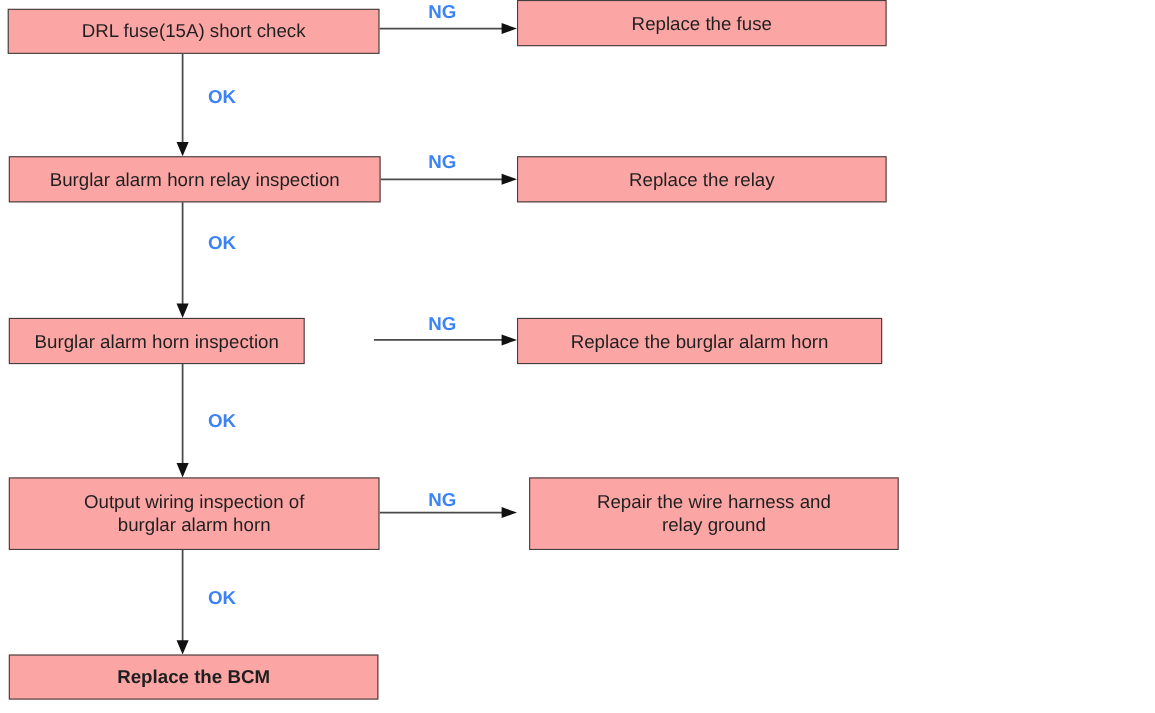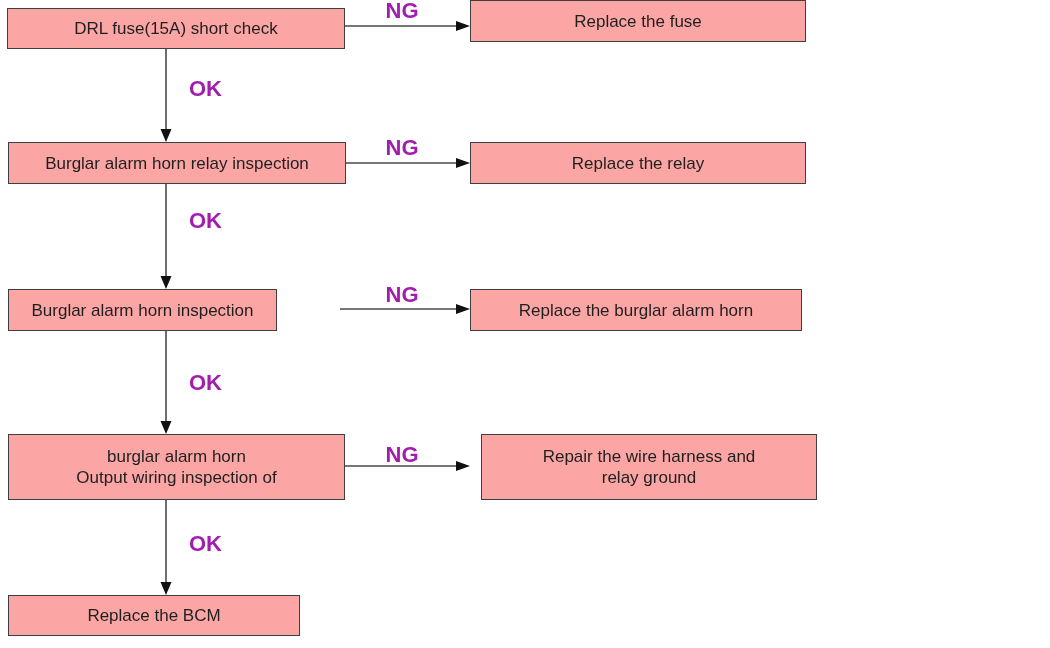--- a/index.html
+++ b/index.html
@@ -35,24 +35,24 @@
     flex-direction:column;
     align-items:center;
     justify-content:center;
     text-align:center;
     font-size:17px;
     line-height:21px;
     color:var(--text);
   }
   .edge-label{
     position:absolute;
-    font-size:22px;
+    font-size:17px;
     font-weight:bold;
     line-height:19px;
-    color:#a21caf;
+    color:#3b82f6;
     white-space:nowrap;
   }
   .ng{left:384px;width:36px;text-align:center;}
   .ok{left:173px;margin-left:16px;}
 </style>
 </head>
 <body>
 
 <div class="canvas">
 
@@ -114,27 +114,27 @@
   <div class="box" style="left:8px;top:289px;width:269px;height:42px;">
     <div>Burglar alarm horn inspection</div>
   </div>
   <div class="edge-label ng" style="top:285px;">NG</div>
   <div class="box" style="left:470px;top:289px;width:332px;height:42px;">
     <div>Replace the burglar alarm horn</div>
   </div>
   <div class="edge-label ok" style="top:373px;">OK</div>
 
   <div class="box" style="left:8px;top:434px;width:337px;height:66px;">
+    <div>Output wiring inspection of</div>
     <div>burglar alarm horn</div>
-    <div>Output wiring inspection of</div>
   </div>
   <div class="edge-label ng" style="top:445px;">NG</div>
   <div class="box" style="left:470px;top:434px;width:336px;height:66px;margin-left:11px;">
     <div>Repair the wire harness and</div>
     <div>relay ground</div>
   </div>
   <div class="edge-label ok" style="top:534px;">OK</div>
 
-  <div class="box" style="left:8px;top:595px;width:292px;height:41px;">
+  <div class="box" style="left:8px;top:595px;width:336px;height:41px;font-weight:bold;">
     <div>Replace the BCM</div>
   </div>
 
 </div>
 
 </body></html>

